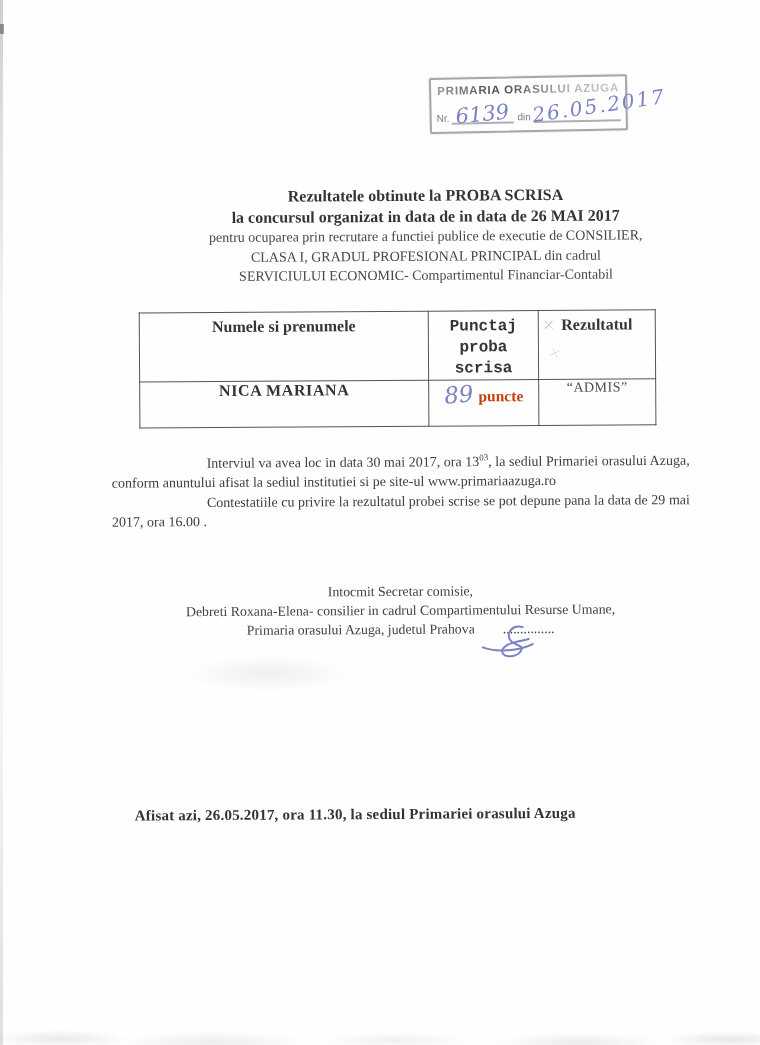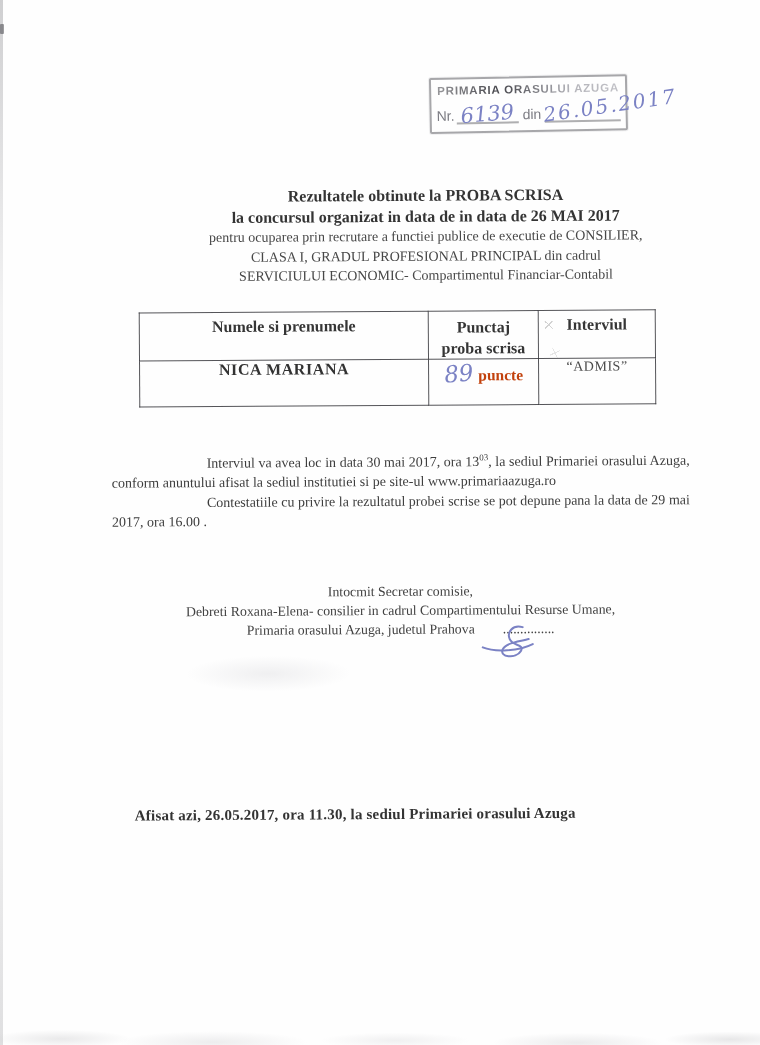--- a/index.html
+++ b/index.html
@@ -20,21 +20,21 @@
   .stamp-org{
     margin-top:5px;text-align:center;white-space:nowrap;
     font-family:"Liberation Sans",sans-serif;font-weight:bold;
     font-size:11.5px;letter-spacing:.8px;
     background:linear-gradient(90deg,
       rgba(95,95,100,.6),rgba(58,58,64,.95) 35%,
       rgba(130,130,140,.6) 72%,rgba(145,145,155,.55));
     -webkit-background-clip:text;background-clip:text;color:transparent;
   }
   .stamp-form{display:flex;align-items:flex-end;padding:0 5px;margin-top:1px;height:27px;}
-  .stamp-label{font-family:"Liberation Sans",sans-serif;font-size:14px;color:rgba(100,100,108,.85);padding-bottom:1px;}
+  .stamp-label{font-family:"Liberation Sans",sans-serif;font-size:10px;color:rgba(100,100,108,.85);padding-bottom:1px;}
   .stamp-nr{width:62px;border-bottom:2px solid rgba(95,95,100,.5);text-align:center;margin-left:2px;}
   .hand{font-family:"DejaVu Serif",serif;font-style:italic;color:#7b82c4;}
   .stamp-nr .hand{font-size:21px;display:inline-block;transform:rotate(-4deg);position:relative;top:3px;line-height:20px;}
   .stamp-din-label{margin-left:4px;}
   .stamp-din{flex:1;border-bottom:2px solid rgba(95,95,100,.5);position:relative;margin-left:3px;}
   .stamp-date{
     position:absolute;left:0px;bottom:-4px;white-space:nowrap;
     font-size:20px;letter-spacing:2px;line-height:20px;
     transform:rotate(-7deg);transform-origin:left bottom;
   }
@@ -45,21 +45,21 @@
   .title .n{font-size:14px;line-height:19.5px;color:#474747;margin:0;}
 
   
   .restable{position:absolute;left:140px;top:311px;border-collapse:collapse;}
   .restable th,.restable td{
     border:1.6px solid rgba(55,55,60,.85);vertical-align:top;text-align:center;
     padding:0;
   }
   .restable th{font-weight:bold;font-size:16px;padding-top:5px;color:#353535;}
   .hrow{height:46px;} .drow{height:46px;}
-  .h2{white-space:pre-line;line-height:21px;}
+  .h2{white-space:pre-line;line-height:21px;font-family:Liberation Mono, monospace;}
   .cell-name{font-size:16px;font-weight:bold;letter-spacing:.6px;padding-top:4px;color:#323232;}
   .score .hand{font-size:23px;display:inline-block;transform:rotate(-5deg);margin-right:5px;position:relative;top:1px;}
   .score .unit{font-weight:bold;font-size:15.5px;color:#c2410c;}
   .score{padding-top:3px;}
   .cell-result{font-size:14px;color:#4c4c4c;padding-top:8px;letter-spacing:.5px;}
 
   
   .bodytext{
     position:absolute;left:112px;top:449px;width:578px;
     font-size:14px;line-height:19.5px;text-align:justify;color:#3d3d3d;
@@ -138,21 +138,21 @@
     <colgroup>
         <col style="width:289px">
         <col style="width:110px">
         <col style="width:117px">
       </colgroup>
     <tbody>
         <tr class="hrow">
       <th>Numele si prenumele</th>
       <th class="h2">Punctaj
 proba scrisa</th>
-      <th>Interviul</th>
+      <th>Rezultatul</th>
     </tr>
     <tr class="drow">
       <td class="cell-name">NICA MARIANA</td>
       <td class="score"><span class="hand">89</span><span class="unit">puncte</span></td>
       <td class="cell-result">“ADMIS”</td>
     </tr>
   </tbody>
     </table>
 
   <div class="bodytext">

